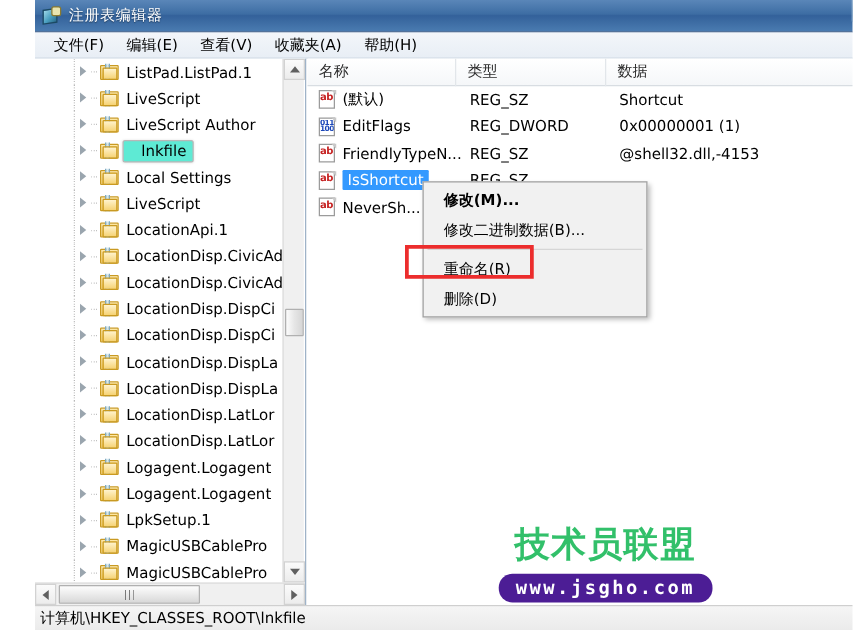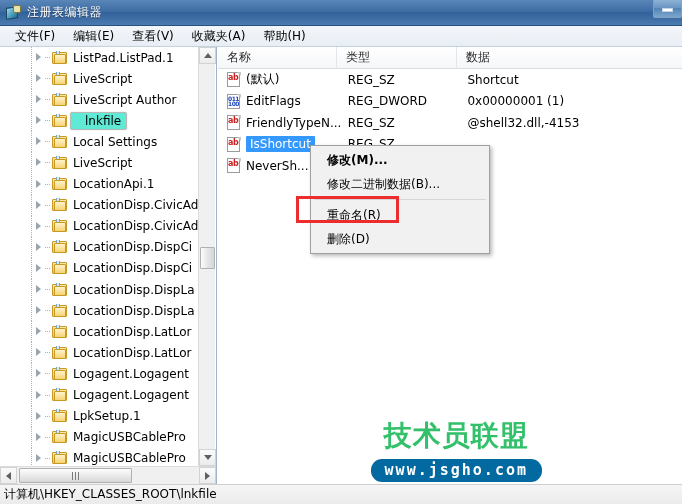--- a/index.html
+++ b/index.html
@@ -8,20 +8,21 @@
     font-family: "DejaVu Sans", "Liberation Sans", sans-serif;
     font-size: 12px;
     overflow: hidden;
     background: #ffffff;
   }
 
   #app {
     position: relative;
     width: 548px; height: 504px;
     background: #ffffff;
+    margin-left: 28px;
   }
 
   
   .titlebar {
     position: absolute; left: 0; top: 0; width: 682px; height: 26px;
     background: linear-gradient(to bottom, #5a86b8 0%, #3d6da3 45%, #33619a 50%, #4a7bb0 100%);
     border-bottom: 1px solid #2a4f80;
     display: flex; align-items: center;
   }
   .titlebar .tb-icon {
@@ -288,21 +289,21 @@
     z-index: 60; text-align: center;
     pointer-events: none;
   }
   .wm-cn {
     font-size: 28px; font-weight: bold; color: #32c06a;
     letter-spacing: 1px; line-height: 42px;
     font-family: "DejaVu Sans", "Liberation Sans", sans-serif;
   }
   .wm-url {
     margin-top: 2px;
-    background: #0369a1; color: #ffffff;
+    background: #4c1d95; color: #ffffff;
     font-size: 15px; font-weight: bold; letter-spacing: 2px;
     border-radius: 11px; padding: 2px 14px 3px 14px;
     display: inline-block;
     font-family: "DejaVu Sans Mono", monospace;
   }
 </style>
 </head>
 <body>
 
 <div id="app">

